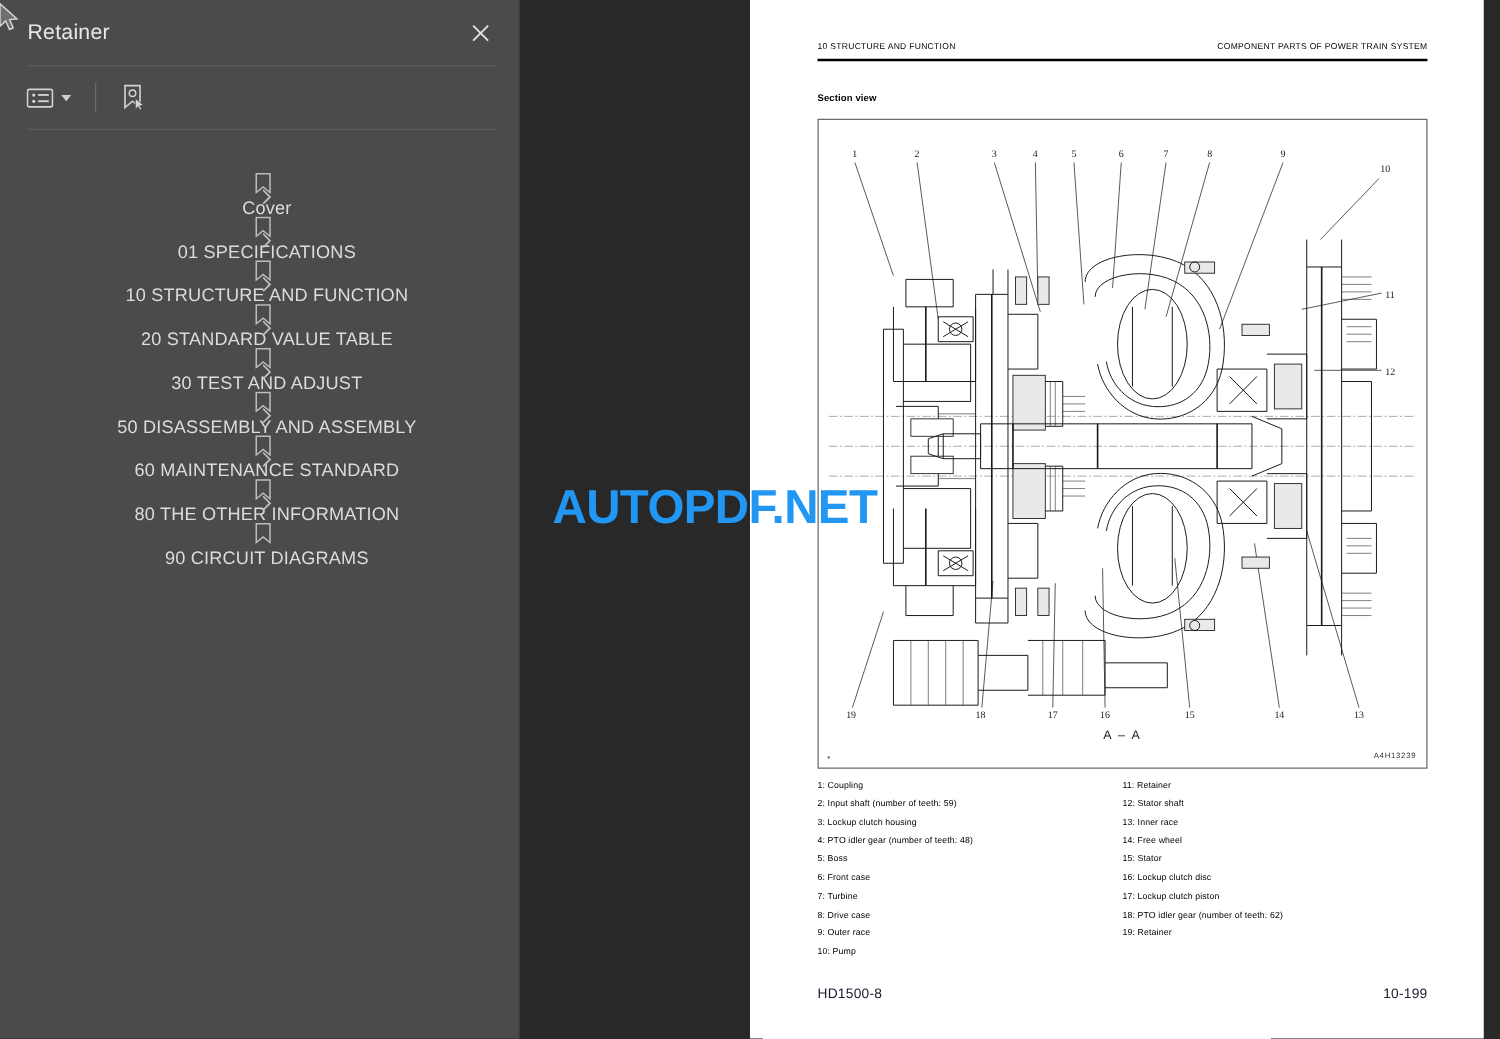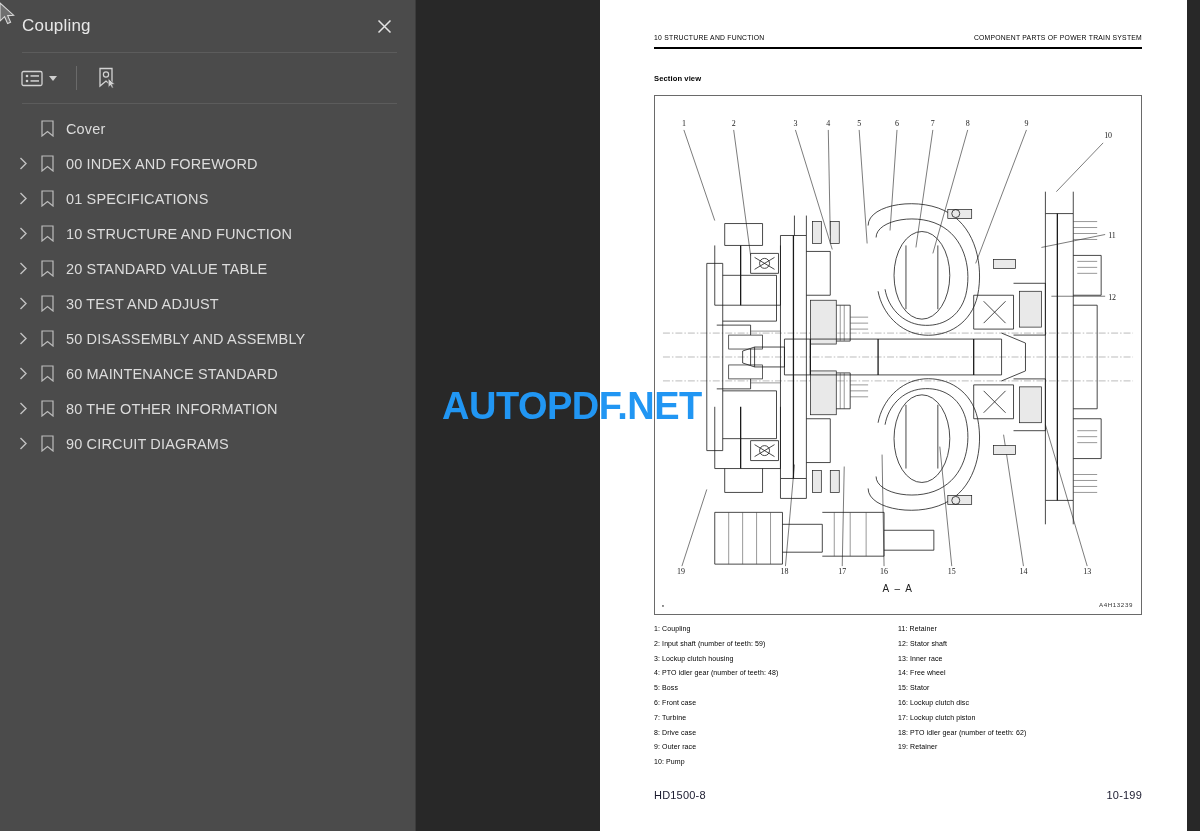--- a/index.html
+++ b/index.html
@@ -65,20 +65,21 @@
     margin-left: 6px;
   }
 
   
   #bm-list { padding-top: 7px; }
   .bm-row {
     display: flex; align-items: center;
     height: 35px;
     padding-left: 12px;
     cursor: pointer;
+    flex-direction: column;
   }
   .bm-expander {
     width: 22px; height: 22px;
     display: flex; align-items: center; justify-content: center;
     flex: 0 0 22px;
     cursor: pointer;
   }
   .bm-expander.empty { visibility: hidden; }
   .bm-icon {
     width: 26px; height: 22px;
@@ -185,21 +186,21 @@
   }
 </style>
 </head>
 <body>
 
 <div id="app">
 
   <div id="sidebar">
 
     <div id="sidebar-header">
-      <div id="panel-title">Coupling</div>
+      <div id="panel-title">Retainer</div>
       <div id="close-btn">
         <svg width="15" height="15" viewBox="0 0 15 15" aria-hidden="true">
           <path d="M1.5 1.5 L13.5 13.5 M13.5 1.5 L1.5 13.5" stroke="#e3e3e3" stroke-width="1.5" fill="none"></path>
         </svg>
       </div>
     </div>
     <div class="hdr-rule"></div>
 
     <div id="sidebar-toolbar">
       <div class="tool-btn">
@@ -229,33 +230,20 @@
             <svg width="9" height="13" viewBox="0 0 9 13">
               <path d="M1.5 1 L7 6.5 L1.5 12" stroke="#c2c2c2" stroke-width="1.4" fill="none"></path>
             </svg>
           </div>
           <div class="bm-icon">
             <svg width="13" height="17" viewBox="0 0 13 17">
               <path d="M1 1 H12 V16 L6.5 11.6 L1 16 Z" stroke="#bdbdbd" stroke-width="1.2" fill="none"></path>
             </svg>
           </div>
           <div class="bm-label">Cover</div>
-        </div>
-        <div class="bm-row">
-          <div class="bm-expander">
-            <svg width="9" height="13" viewBox="0 0 9 13">
-              <path d="M1.5 1 L7 6.5 L1.5 12" stroke="#c2c2c2" stroke-width="1.4" fill="none"></path>
-            </svg>
-          </div>
-          <div class="bm-icon">
-            <svg width="13" height="17" viewBox="0 0 13 17">
-              <path d="M1 1 H12 V16 L6.5 11.6 L1 16 Z" stroke="#bdbdbd" stroke-width="1.2" fill="none"></path>
-            </svg>
-          </div>
-          <div class="bm-label">00 INDEX AND FOREWORD</div>
         </div>
         <div class="bm-row">
           <div class="bm-expander">
             <svg width="9" height="13" viewBox="0 0 9 13">
               <path d="M1.5 1 L7 6.5 L1.5 12" stroke="#c2c2c2" stroke-width="1.4" fill="none"></path>
             </svg>
           </div>
           <div class="bm-icon">
             <svg width="13" height="17" viewBox="0 0 13 17">
               <path d="M1 1 H12 V16 L6.5 11.6 L1 16 Z" stroke="#bdbdbd" stroke-width="1.2" fill="none"></path>

